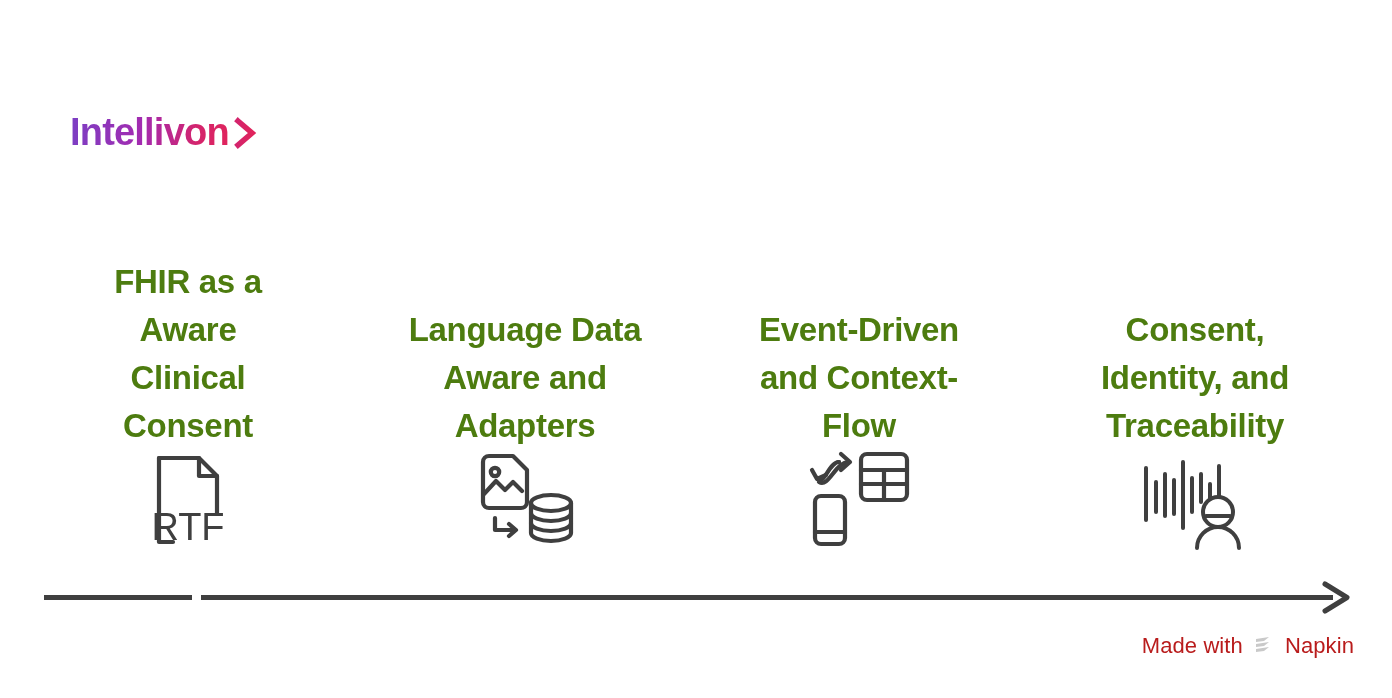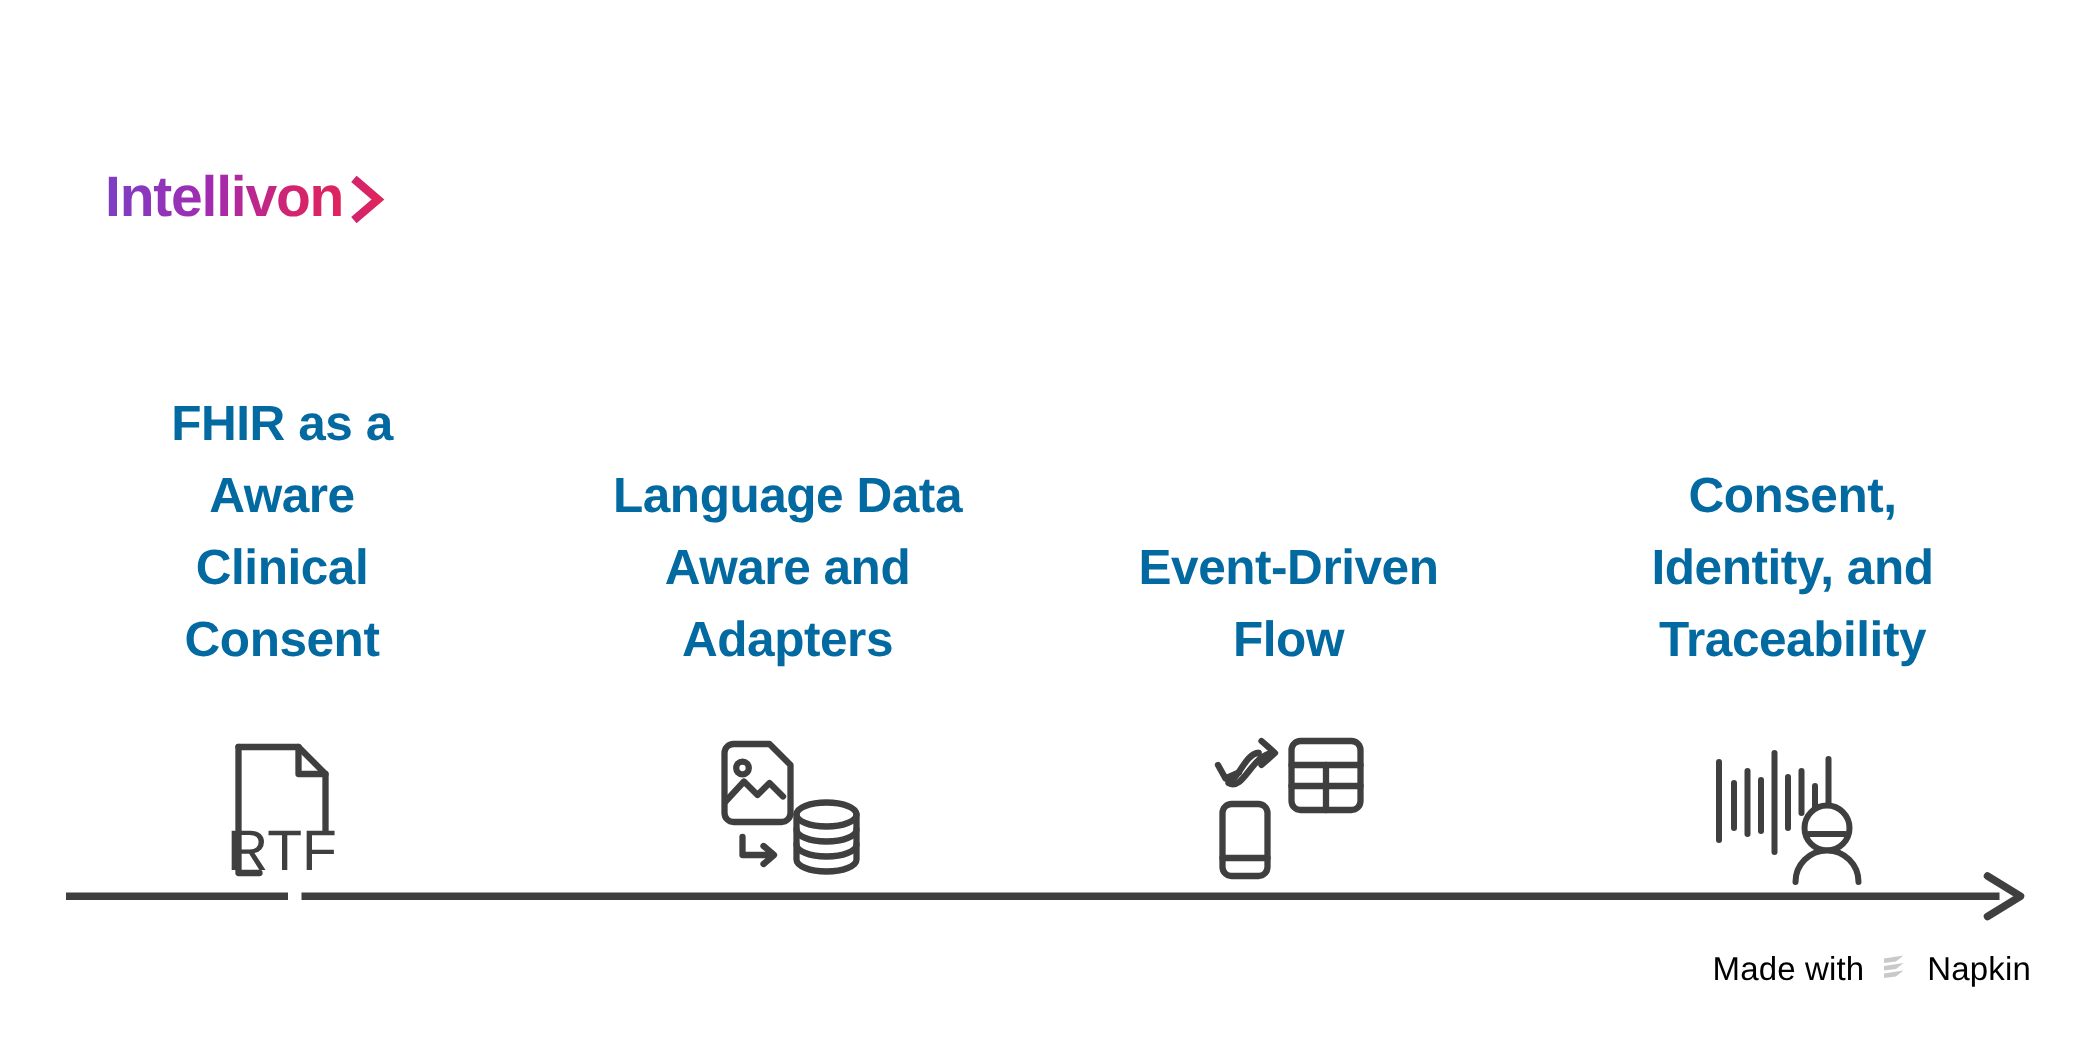--- a/index.html
+++ b/index.html
@@ -64,34 +64,34 @@
   .col-4 { left: 1064px; }
 
   .col-title {
     position: absolute;
     bottom: 0;
     left: 0;
     width: 100%;
     font-size: 33px;
     font-weight: bold;
     line-height: 48px;
-    color: #0369a1;
+    color: #4d7c0f;
     letter-spacing: -0.3px;
   }
   .title-box {
     position: absolute;
     left: 0;
     width: 100%;
     height: 200px;  
     top: 250px;
   }
 
   .icon-box {
     position: absolute;
-    top: 485px;
+    top: 444px;
     left: 0;
     width: 100%;
     height: 112px;
     display: flex;
     align-items: flex-end;
     justify-content: center;
   }
 
   
   .timeline {
@@ -103,21 +103,21 @@
   }
 
   
   .footer {
     position: absolute;
     right: 38px;
     top: 633px;
     display: flex;
     align-items: center;
     gap: 9px;
-    color: #000000;
+    color: #b91c1c;
     font-size: 22px;
     font-weight: 400;
     letter-spacing: 0.1px;
   }
   .napkin-mark { line-height: 0; display: inline-block; }
 </style>
 </head>
 <body>
 
 <div class="brand">
@@ -187,20 +187,21 @@
           </g>
         </svg>
       </span>
     </div>
   </div>
 
   <div class="col col-3">
     <div class="title-box">
       <div class="col-title">
         <div>Event-Driven</div>
+        <div>and Context-</div>
         <div>Flow</div>
       </div>
     </div>
     <div class="icon-box">
       <span>
         <svg width="108" height="104" viewBox="0 0 108 104" aria-hidden="true">
           <g fill="none" stroke="#3f3f3f" stroke-width="4.2" stroke-linecap="round" stroke-linejoin="round">
 
             <path d="M12 30 c6 10 12 -16 22 -16"></path>
             <path d="M7 22 l5 9 l9 -4"></path>

